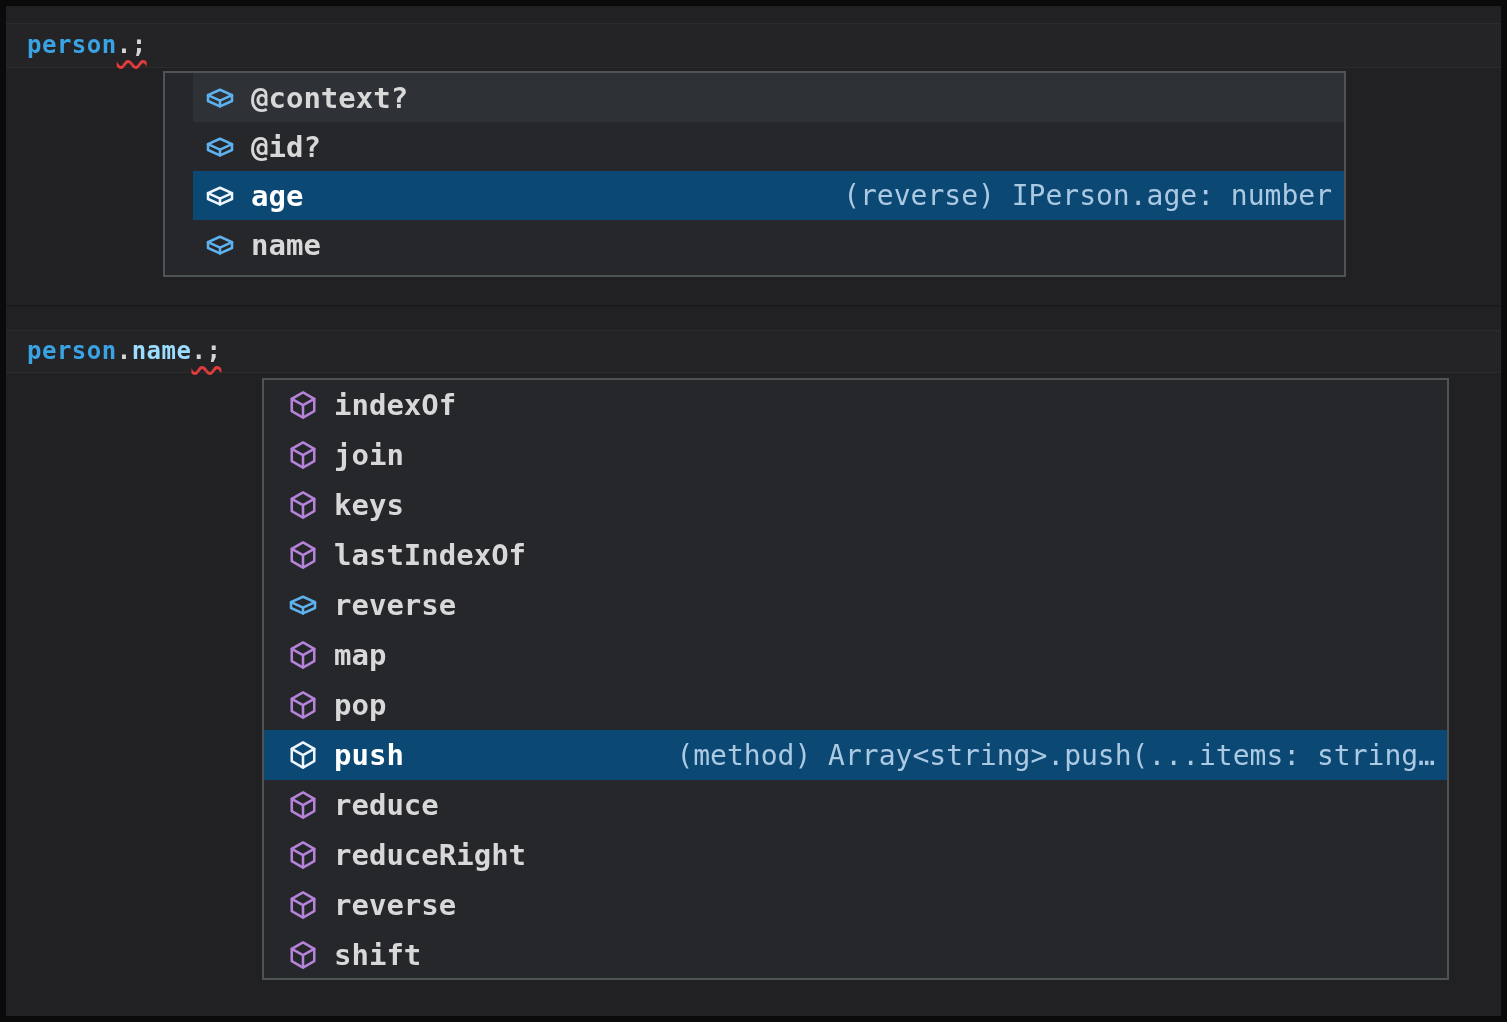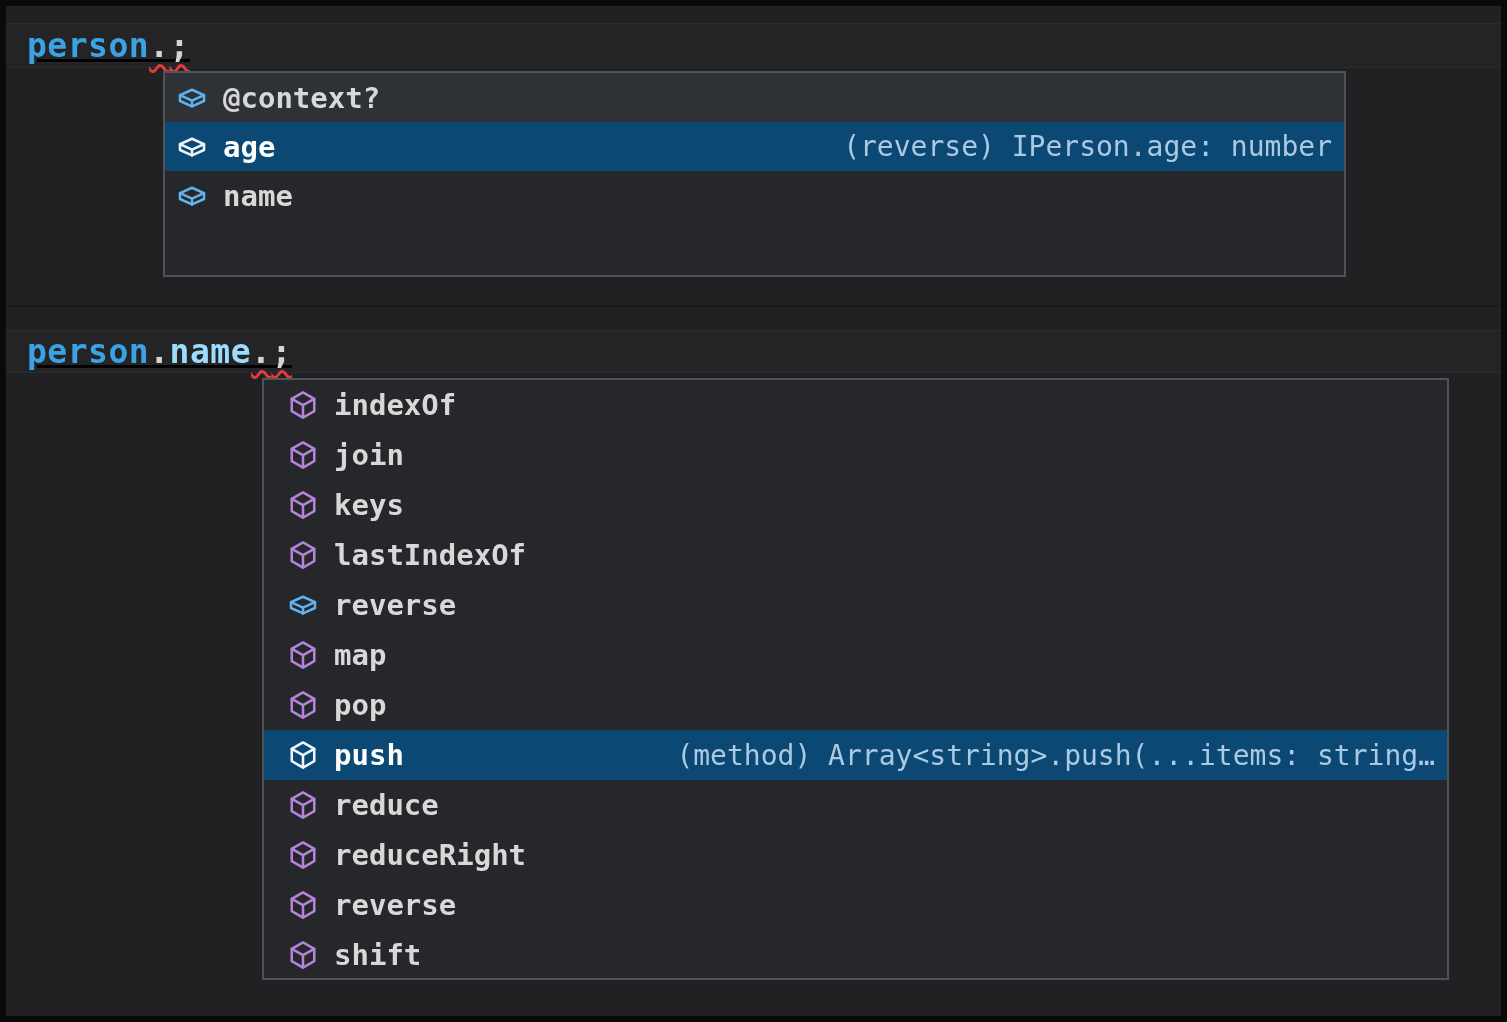--- a/index.html
+++ b/index.html
@@ -37,24 +37,23 @@
     top: 299px;
     height: 2px;
     background: #1a1a1c;
   }
 
   
   .code-line {
     position: absolute;
     left: 21px;
     white-space: pre;
-    font-size: 33px;
+    font-size: 24px;
     font-weight: bold;
     letter-spacing: 0.5px;
-    text-decoration: underline;
   }
   .code-line-1 { top: 17px;  height: 45px; line-height: 45px; }
   .code-line-2 { top: 324px; height: 43px; line-height: 43px; }
 
   .tok-variable    { color: #3aa3e4; }
   .tok-property    { color: #9cdcfe; }
   .tok-punctuation { color: #d4d4d4; }
   .tok-error {
     text-decoration: underline;
     text-decoration-style: wavy;
@@ -73,21 +72,21 @@
   .suggest-1 { left: 157px; top: 65px;  width: 1183px; height: 206px; padding-bottom: 5px; }
   .suggest-2 { left: 256px; top: 372px; width: 1187px; height: 602px; }
 
   .row {
     display: flex;
     align-items: center;
     padding: 0 12px;
     color: #d8d8d8;
     cursor: pointer;
   }
-  .suggest-1 .row { height: 49px; }
+  .suggest-1 .row { height: 49px; margin-left: 28px; }
   .suggest-2 .row { height: 50px; padding-left: 24px; }
 
   .row.hovered  { background: #2e3136; }
   .row.selected { background: #0b4873; }
   .row.selected .label { color: #ffffff; }
 
   .icon {
     display: none;
     width: 30px;
     height: 30px;
@@ -141,20 +140,31 @@
     <span class="icon icon-field">
       <svg viewBox="0 0 16 16" aria-hidden="true">
         <path d="M8 3.6 L14.4 6.5 L14.4 9.6 L8 12.5 L1.6 9.6 L1.6 6.5 Z"></path>
         <path d="M1.6 6.5 L8 9.4 L14.4 6.5 M8 9.4 L8 12.5"></path>
       </svg>
     </span>
 
     <span class="label">@context?</span>
 
   </div>
+        <div class="row kind-field">
+    <span class="icon icon-field">
+      <svg viewBox="0 0 16 16" aria-hidden="true">
+        <path d="M8 3.6 L14.4 6.5 L14.4 9.6 L8 12.5 L1.6 9.6 L1.6 6.5 Z"></path>
+        <path d="M1.6 6.5 L8 9.4 L14.4 6.5 M8 9.4 L8 12.5"></path>
+      </svg>
+    </span>
+
+    <span class="label">@id?</span>
+
+  </div>
         <div class="row kind-field selected">
     <span class="icon icon-field">
       <svg viewBox="0 0 16 16" aria-hidden="true">
         <path d="M8 3.6 L14.4 6.5 L14.4 9.6 L8 12.5 L1.6 9.6 L1.6 6.5 Z"></path>
         <path d="M1.6 6.5 L8 9.4 L14.4 6.5 M8 9.4 L8 12.5"></path>
       </svg>
     </span>
 
     <span class="label">age</span>
     <span class="detail">(reverse) IPerson.age: number</span>

